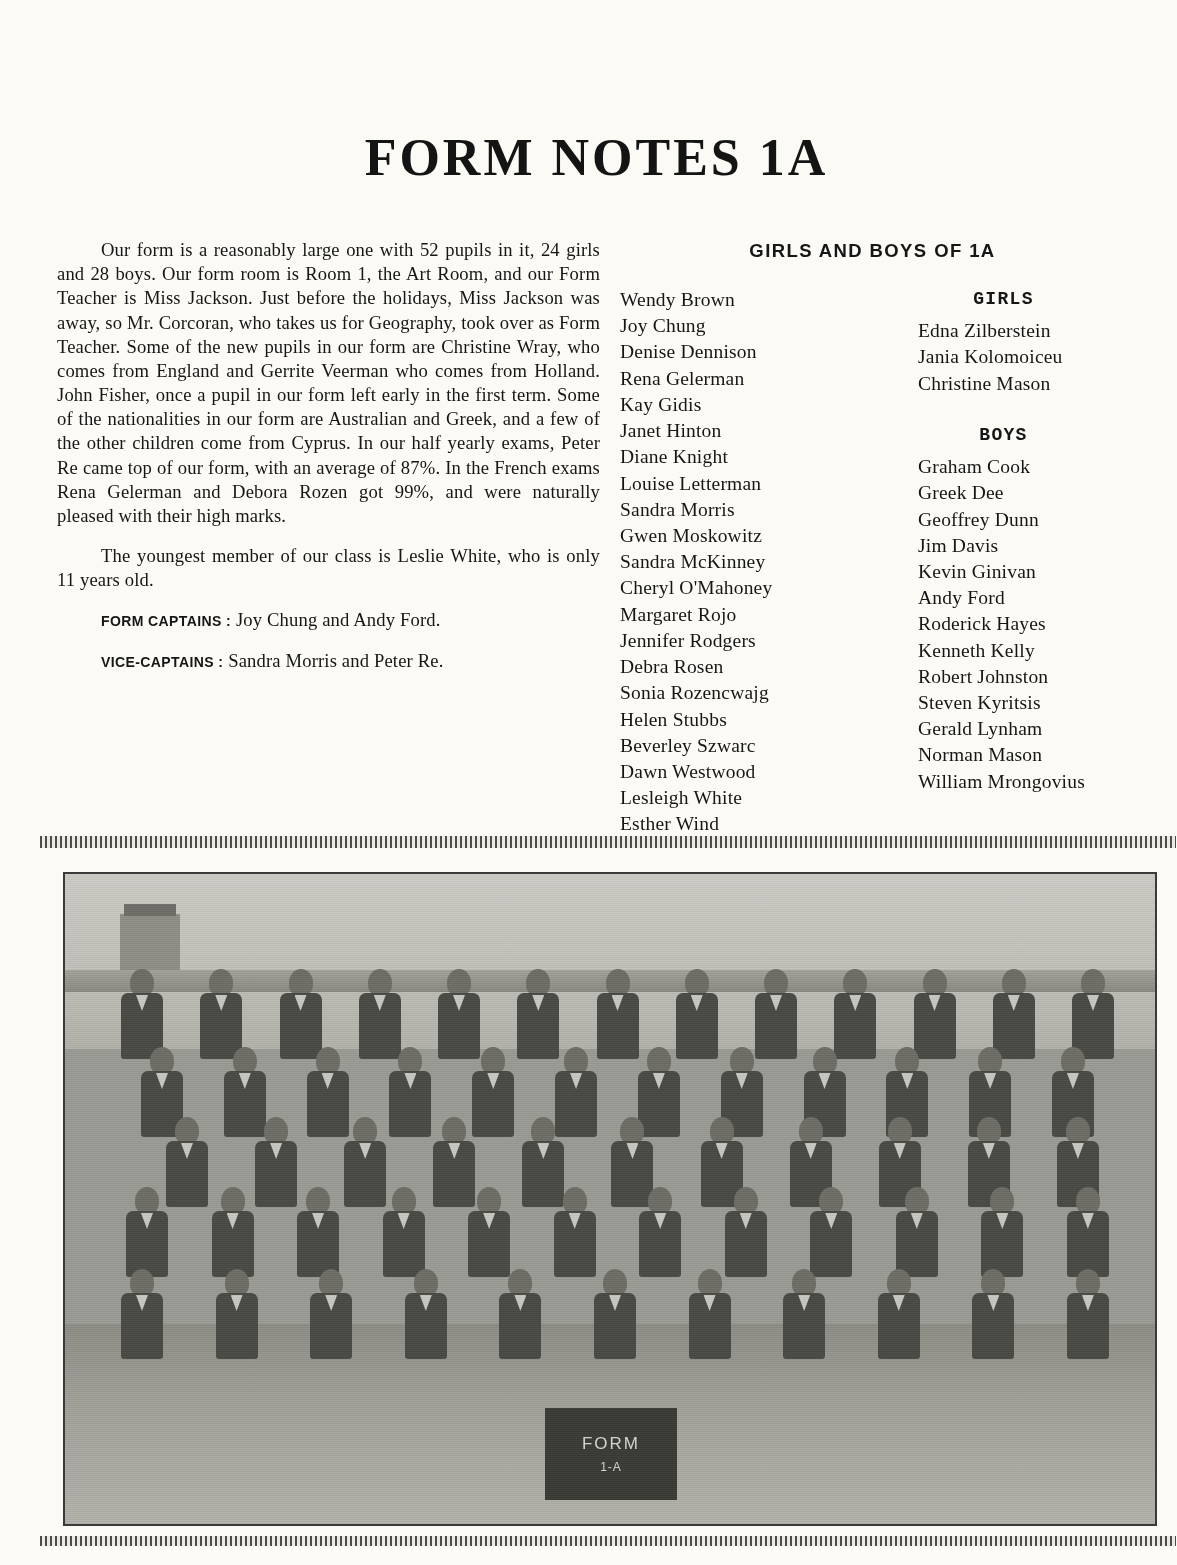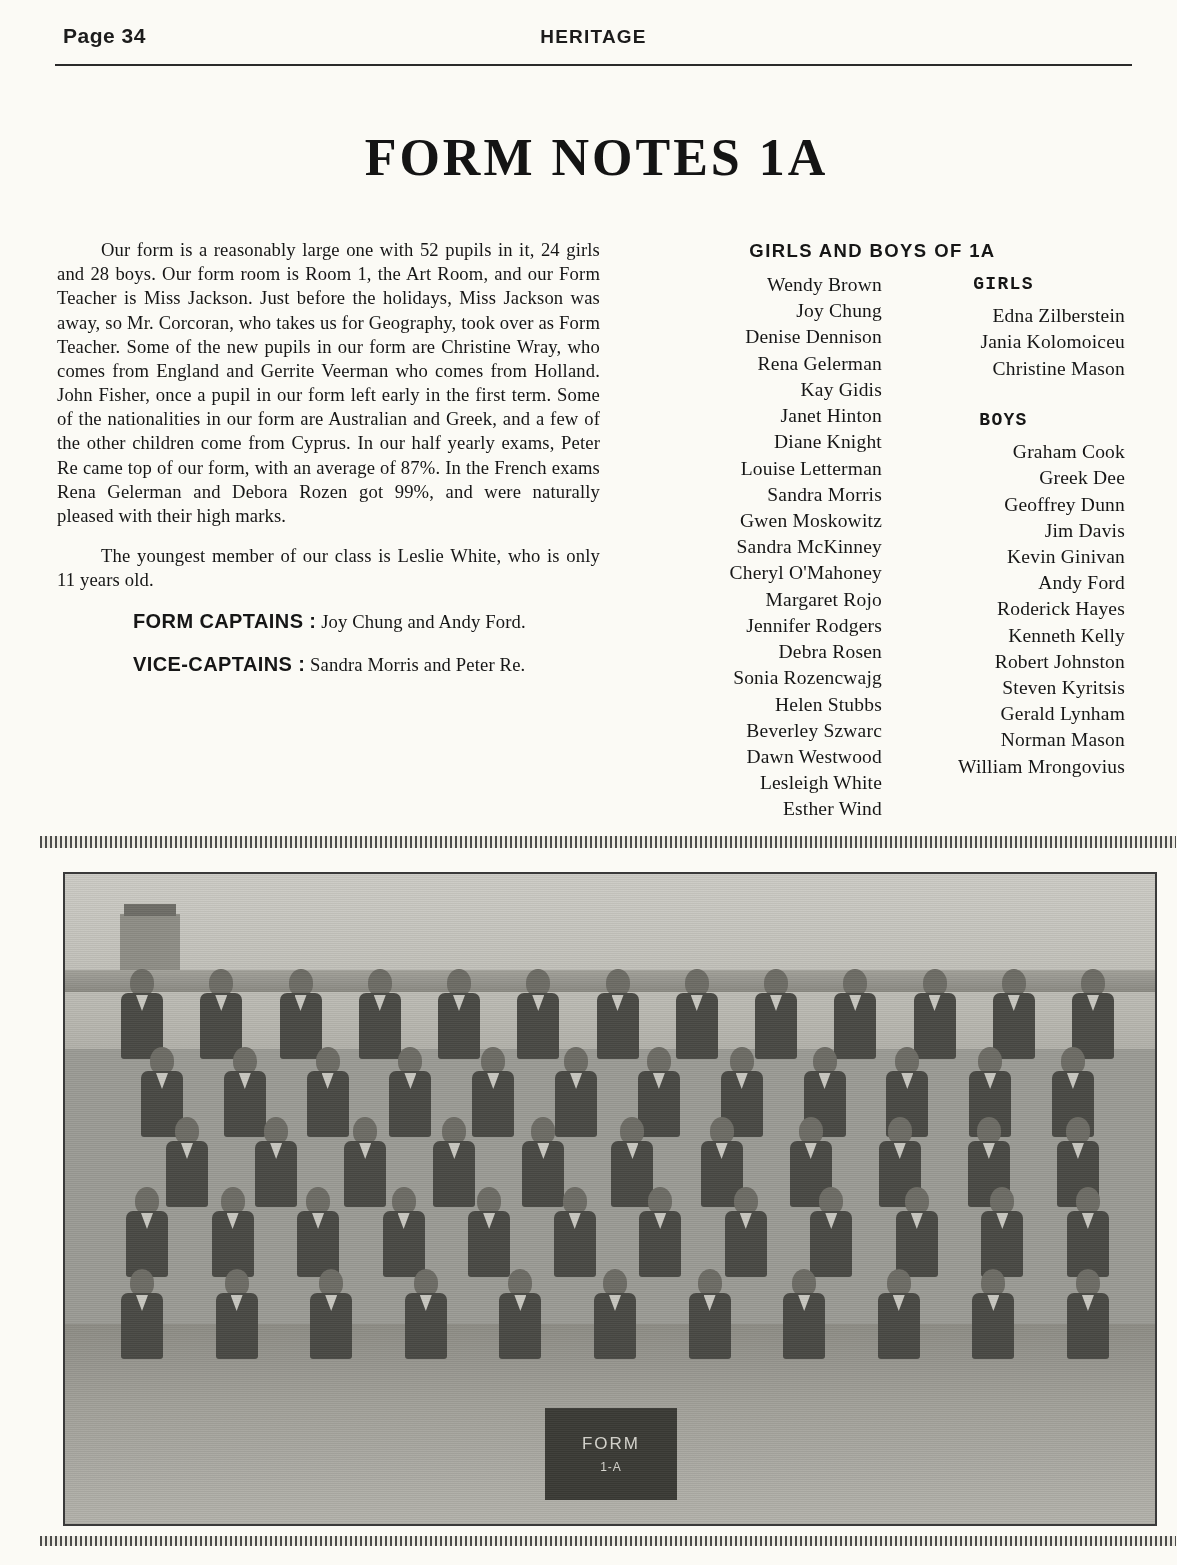--- a/index.html
+++ b/index.html
@@ -86,40 +86,39 @@
     letter-spacing: 0.15px;
   }
   .col-left p {
     margin: 0 0 16px 0;
     text-indent: 44px;
   }
   .col-left p.last { margin-bottom: 0; }
   .runin {
     font-family: "Liberation Sans", sans-serif;
     font-weight: bold;
-    font-size: 20px;
+    font-size: 14px;
     letter-spacing: 0.4px;
-    margin-left: 32px;
   }
 
   
   .col-right {
     position: absolute;
     top: 240px;
     left: 620px;
     width: 505px;
   }
   .list-heading {
     font-family: "Liberation Sans", sans-serif;
     font-weight: bold;
     font-size: 18.5px;
     letter-spacing: 1.4px;
     text-align: center;
     color: #161616;
-    margin-bottom: 10px;
+    margin-bottom: 25px;
   }
   .two-col {
     position: relative;
     display: flex;
   }
   .names-col {
     width: 262px;
     font-size: 19.5px;
     line-height: 1.345;
     color: #161616;
@@ -135,21 +134,21 @@
     letter-spacing: 1.3px;
     text-align: center;
     margin: 0 0 7px 0;
   }
   .names-col.right .group-head.boys {
     margin-top: 26px;
   }
   .names-col.right .nm {
     padding-left: 36px;
   }
-  .nm { white-space: nowrap; text-align: right; }
+  .nm { white-space: nowrap; }
 
   
   .hatch-rule {
     position: absolute;
     left: 40px;
     width: 1136px;
     height: 12px;
     background:
       repeating-linear-gradient(90deg,
         #2d2d2d 0px, #2d2d2d 2px,
@@ -278,25 +277,20 @@
     background:
       repeating-linear-gradient(0deg, rgba(0,0,0,0.05) 0 1px, rgba(255,255,255,0.03) 1px 2px);
     pointer-events: none;
   }
 </style>
 </head>
 <body>
 
 <div class="page">
 
-  <div class="page-header">
-    <div class="page-number">Page 34</div>
-    <div class="masthead">HERITAGE</div>
-    <div class="header-rule"></div>
-  </div>
 
   <div class="article-title">FORM NOTES 1A</div>
 
   <div class="col-left">
     <p>Our form is a reasonably large one with 52 pupils in it, 24 girls and 28 boys. Our form room is Room 1, the Art Room, and our Form Teacher is Miss Jackson. Just before the holidays, Miss Jackson was away, so Mr. Corcoran, who takes us for Geography, took over as Form Teacher. Some of the new pupils in our form are Christine Wray, who comes from England and Gerrite Veerman who comes from Holland. John Fisher, once a pupil in our form left early in the first term. Some of the nationalities in our form are Australian and Greek, and a few of the other children come from Cyprus. In our half yearly exams, Peter Re came top of our form, with an average of 87%. In the French exams Rena Gelerman and Debora Rozen got 99%, and were naturally pleased with their high marks.</p>
     <p>The youngest member of our class is Leslie White, who is only 11 years old.</p>
     <p><span class="runin">FORM CAPTAINS :</span><span> Joy Chung and Andy Ford.</span></p>
     <p class="last"><span class="runin">VICE-CAPTAINS :</span><span> Sandra Morris and Peter Re.</span></p>
   </div>
 

